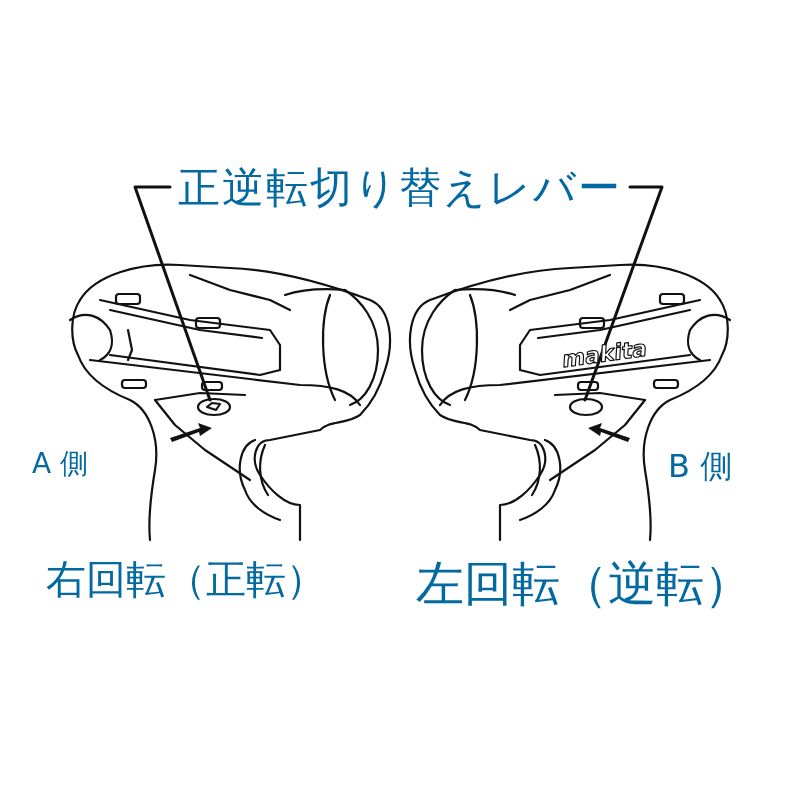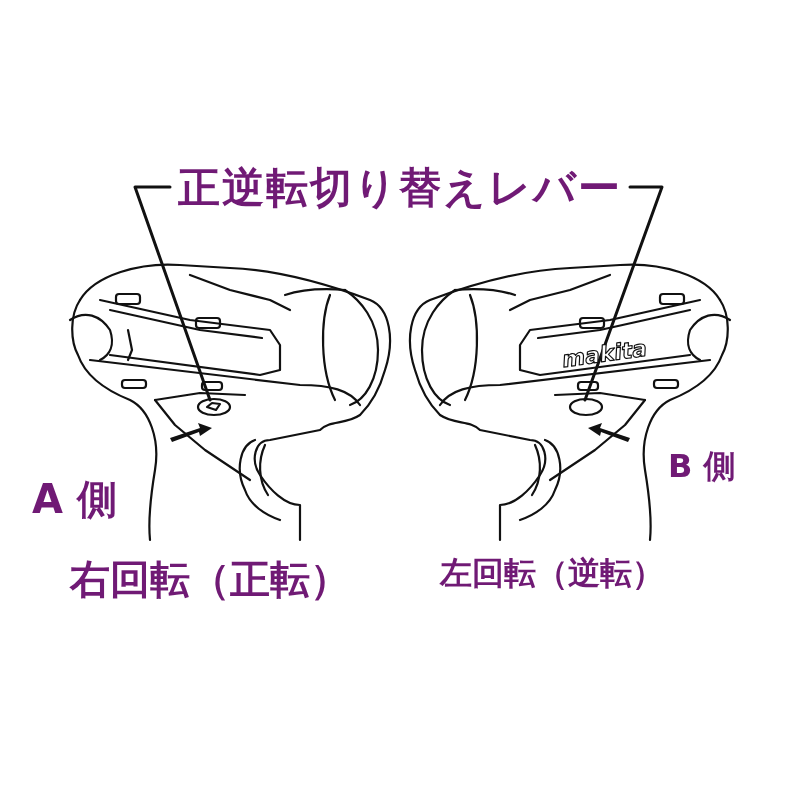--- a/index.html
+++ b/index.html
@@ -1,22 +1,22 @@
 <!DOCTYPE html>
 <html><head>
   <meta charset="utf-8">
   <style>
     html, body { margin: 0; padding: 0; background: #ffffff; }
     body { width: 800px; height: 800px; position: relative; overflow: hidden; font-family: "DejaVu Sans", sans-serif; color: #111; }
-    .lbl { position: absolute; white-space: nowrap; color: #701a75; font-weight: bold; }
+    .lbl { position: absolute; white-space: nowrap; color: #0369a1; font-weight: normal; }
     #title { left: 178px; top: 160px; font-size: 42px; letter-spacing: 2px; }
-    #side-a { left: 32px; top: 472px; font-size: 40px; }
+    #side-a { left: 32px; top: 445px; font-size: 28px; }
     #side-b { left: 668px; top: 445px; font-size: 32px; }
-    #cap-a { left: 70px; top: 552px; font-size: 40px; }
-    #cap-b { left: 440px; top: 552px; font-size: 32px; }
+    #cap-a { left: 46px; top: 552px; font-size: 40px; }
+    #cap-b { left: 416px; top: 552px; font-size: 48px; }
     svg { position: absolute; left: 0; top: 0; }
   </style>
 </head>
 <body>
 
 <svg width="800" height="800" viewBox="0 0 800 800" fill="none" stroke="#111" stroke-width="2.2" stroke-linecap="round" stroke-linejoin="round">
 
   <g stroke-width="3">
     <polyline points="170,187 135,187 210,400"></polyline>
     <polyline points="630,187 662,187 585,400"></polyline>

